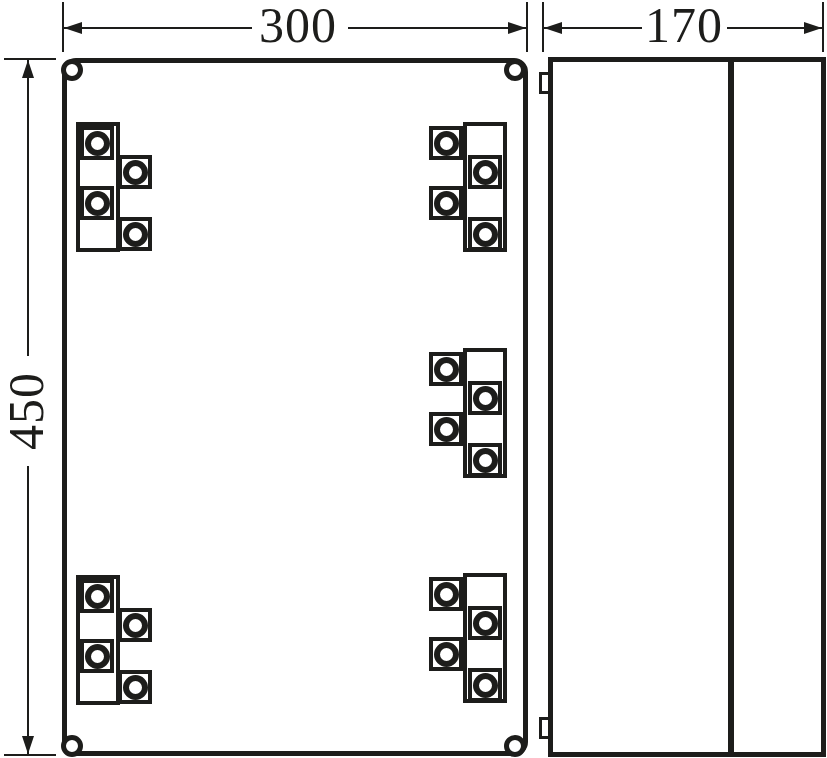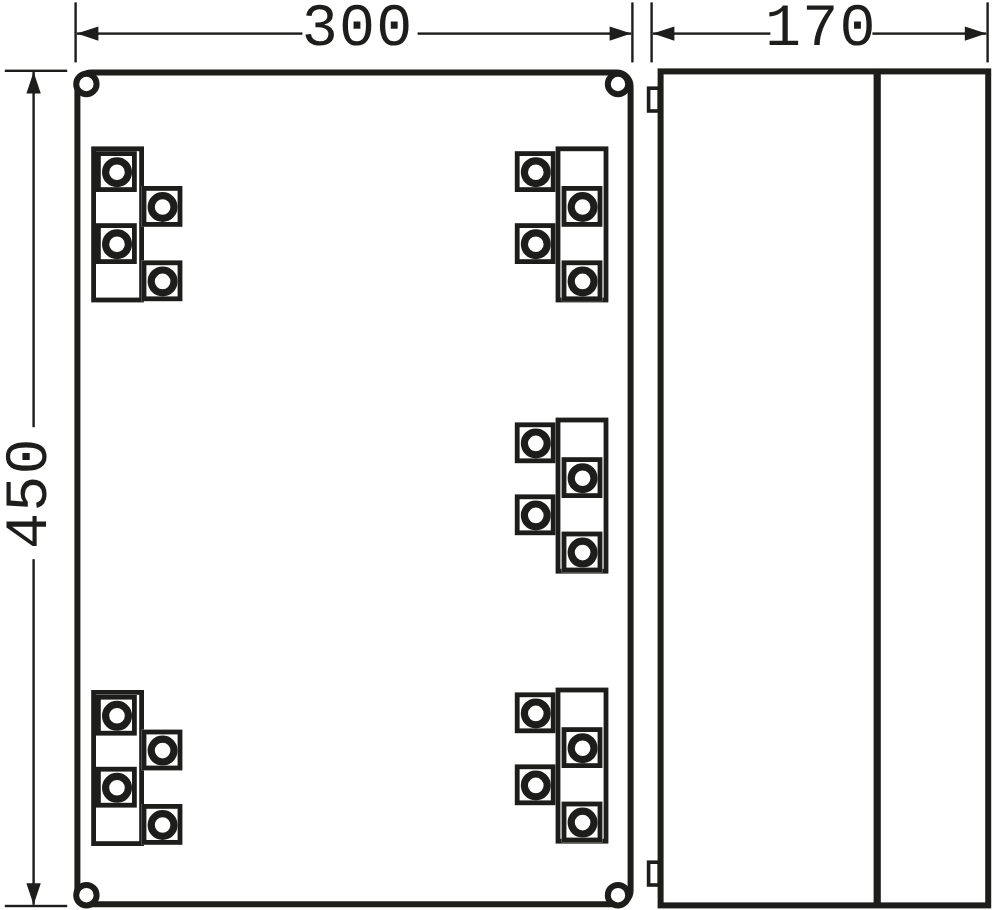--- a/index.html
+++ b/index.html
@@ -2,21 +2,21 @@
 <html><head>
 <meta charset="utf-8">
 <style>
   html, body { margin: 0; padding: 0; background: #ffffff; }
   .canvas {
     position: relative;
     width: 827px;
     height: 758px;
     background: #ffffff;
     overflow: hidden;
-    font-family: Liberation Mono, monospace;
+    font-family: Liberation Serif, serif;
     color: #1d1d1b;
   }
   .ln { position: absolute; background: #1d1d1b; }
   .dim-label {
     position: absolute;
     font-size: 50px;
     font-weight: 400;
     letter-spacing: 1px;
     white-space: nowrap;
     transform: translate(-50%, -54%);

